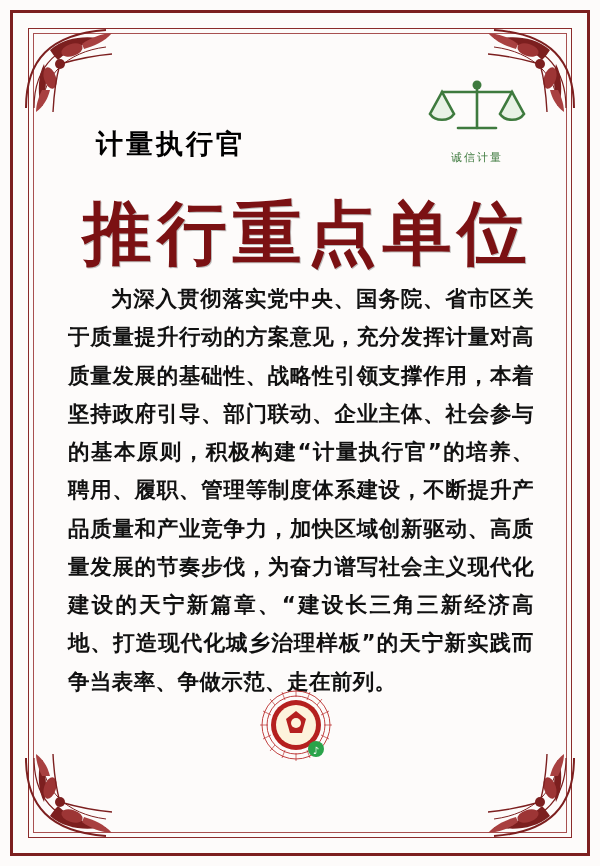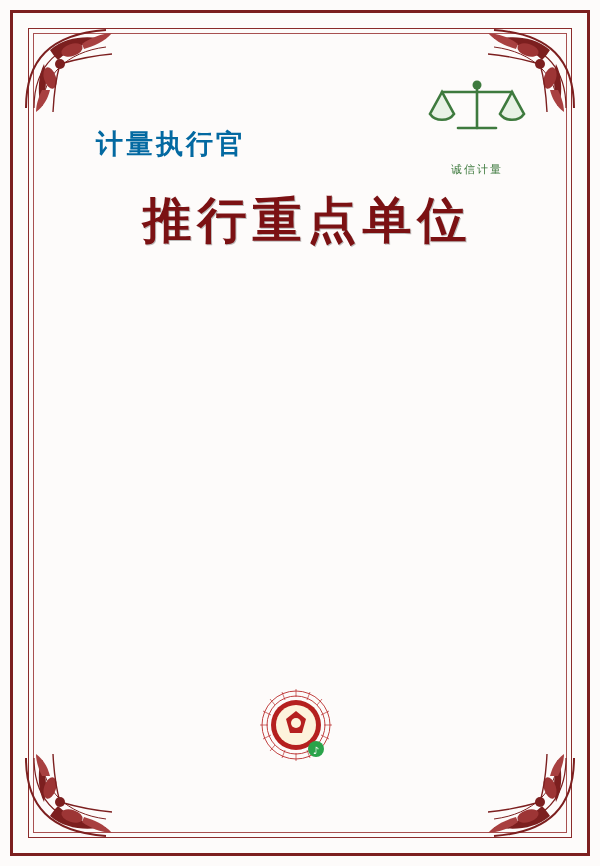--- a/index.html
+++ b/index.html
@@ -90,44 +90,44 @@
     position: absolute;
     right: 20px;
     top: 30px;
     width: 110px;
     text-align: center;
   }
   .scale-logo-caption {
     font-size: 11px;
     color: #3e7a3e;
     letter-spacing: 2px;
-    margin-top: 18px;
+    margin-top: 6px;
     font-family: "DejaVu Sans", sans-serif;
   }
 
   
   .sub-title {
     position: absolute;
     left: 48px;
     top: 78px;
     font-size: 27px;
     font-weight: bold;
     letter-spacing: 3px;
-    color: #0369a1;
+    color: #000000;
     font-family: "DejaVu Sans", sans-serif;
   }
 
   
   .main-title {
     position: absolute;
     left: 15px;
     right: 0;
     top: 140px;
     text-align: center;
-    font-size: 49px;
+    font-size: 69px;
     font-weight: bold;
     letter-spacing: 6px;
     color: #7b1113;
     font-family: "DejaVu Sans", sans-serif;
     text-shadow: 1px 1px 0 rgba(0,0,0,0.25);
   }
 
   
   .body-text {
     position: absolute;
@@ -284,20 +284,23 @@
         </g>
         <circle cx="55" cy="7" r="4.5" fill="#3e7a3e"></circle>
       </svg>
       <div class="scale-logo-caption">诚信计量</div>
     </div>
 
     <div class="sub-title">计量执行官</div>
 
     <div class="main-title">推行重点单位</div>
 
+    <div class="body-text">
+      <p>为深入贯彻落实党中央、国务院、省市区关于质量提升行动的方案意见，充分发挥计量对高质量发展的基础性、战略性引领支撑作用，本着坚持政府引导、部门联动、企业主体、社会参与的基本原则，积极构建“计量执行官”的培养、聘用、履职、管理等制度体系建设，不断提升产品质量和产业竞争力，加快区域创新驱动、高质量发展的节奏步伐，为奋力谱写社会主义现代化建设的天宁新篇章、“建设长三角三新经济高地、打造现代化城乡治理样板”的天宁新实践而争当表率、争做示范、走在前列。</p>
+    </div>
 
     <div class="footer">
       <div class="footer-seal">
         <svg viewBox="0 0 100 76" width="100" height="76" xmlns="http://www.w3.org/2000/svg">
           <g stroke="#b5201f" stroke-width="1" opacity="0.85">
             <circle cx="50" cy="38" r="34" fill="none"></circle>
             <circle cx="50" cy="38" r="29" fill="none"></circle>
           </g>
           <g stroke="#b5201f" stroke-width="0.8" opacity="0.8">
             <line x1="50" y1="2" x2="50" y2="10"></line>

